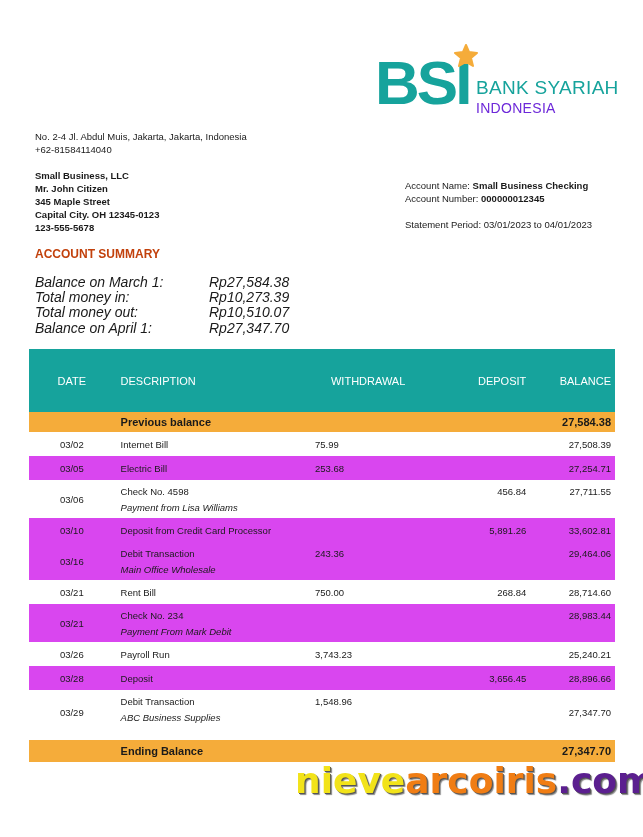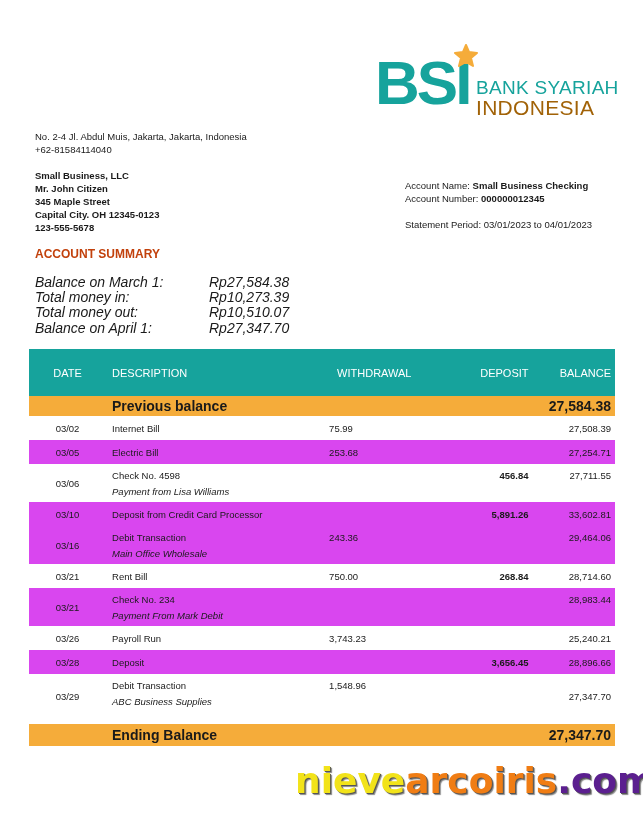--- a/index.html
+++ b/index.html
@@ -8,37 +8,37 @@
   .abs { position:absolute; }
   .small { font-size:9.5px; line-height:13px;margin-top:8px; }
   .bold { font-weight:bold; }
 
   
   .logo { left:360px; top:44px; width:270px; height:76px; }
   .logo-bsi { position:absolute; left:15px; top:8px; font-size:62px; font-weight:bold; letter-spacing:-3px;
               color:#16a39c; line-height:62px; }
   .logo-star { position:absolute; left:94px; top:0; width:24px; height:24px; }
   .logo-line1 { position:absolute; left:116px; top:34px; font-size:19px; color:#16a39c; line-height:20px; letter-spacing:0.3px; }
-  .logo-line2 { position:absolute; left:116px; top:54px; font-size:21px; color:#a16207; line-height:20px; letter-spacing:0.3px; }
+  .logo-line2 { position:absolute; left:116px; top:54px; font-size:14px; color:#6d28d9; line-height:20px; letter-spacing:0.3px; }
 
   .summary-title { left:35px; top:247px; font-size:12px; font-weight:bold; color:#c2410c; }
   .sum-row { position:absolute; left:35px; font-size:14px; width:260px;font-style:italic; }
   .sum-row .v { position:absolute; left:174px;text-align:center; }
 
   table.tx { position:absolute; left:29px; top:349px; width:586px; border-collapse:collapse;
              font-size:9.5px; }
   table.tx th { background:#16a39c; color:#ffffff; font-weight:normal; font-size:11px;
-                height:31px; text-align:left; padding:8px; }
+                height:31px; text-align:left; padding:16px; }
   table.tx td { padding:0; vertical-align:middle; }
   .c-date { width:70px; text-align:center !important; }
   .c-desc { width:246px; padding-left:6px !important; }
   .c-wd { width:110px; }
-  .c-dep { width:80px; text-align:right !important; padding-right:0 !important;font-weight:bold; }
+  .c-dep { width:80px; text-align:right !important; padding-right:0 !important; }
   .c-bal { width:80px; text-align:right !important; padding-right:4px !important; }
-  tr.orange td { background:#f5ac3a; font-weight:bold; font-size:14px; height:20px; }
+  tr.orange td { background:#f5ac3a; font-weight:bold; font-size:11px; height:20px; }
   tr.r { height:24px; }
   tr.r2 { height:38px; }
   tr.alt td { background:#d946ef; }
   .sub { display:block; font-style:italic; margin-top:5px; }
   .top td.t { vertical-align:top; padding-top:6px !important; }
 
   .watermark { left:295px; top:760px; font-size:36px; font-weight:bold; letter-spacing:0px;
                font-family:"DejaVu Sans", sans-serif; text-shadow:1px 1px 0 #555, 2px 2px 1px #888; }
 </style>
 </head>

